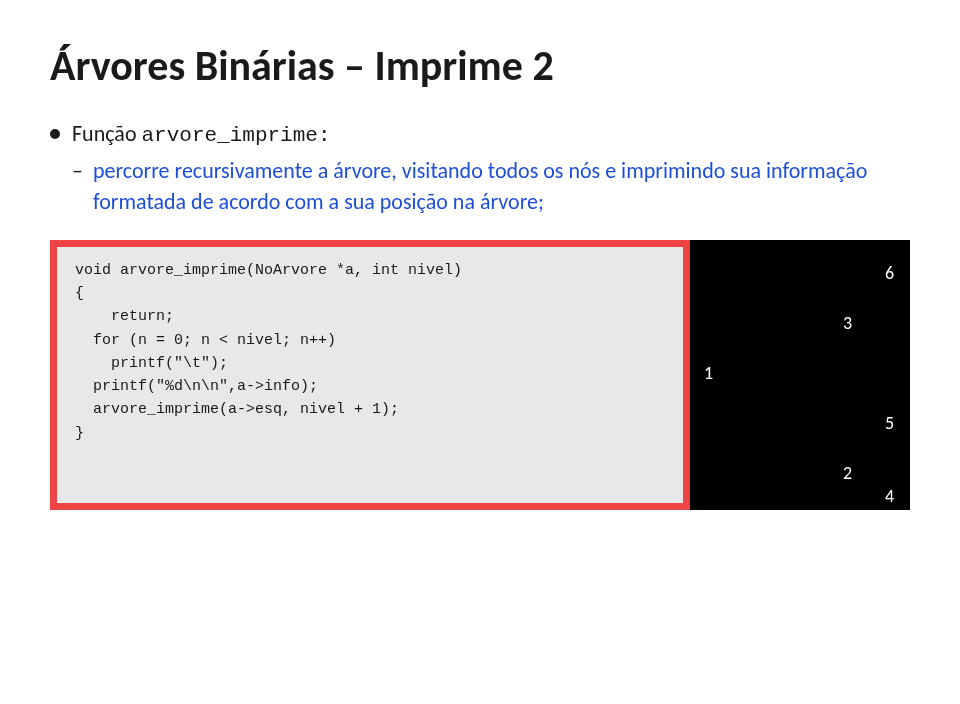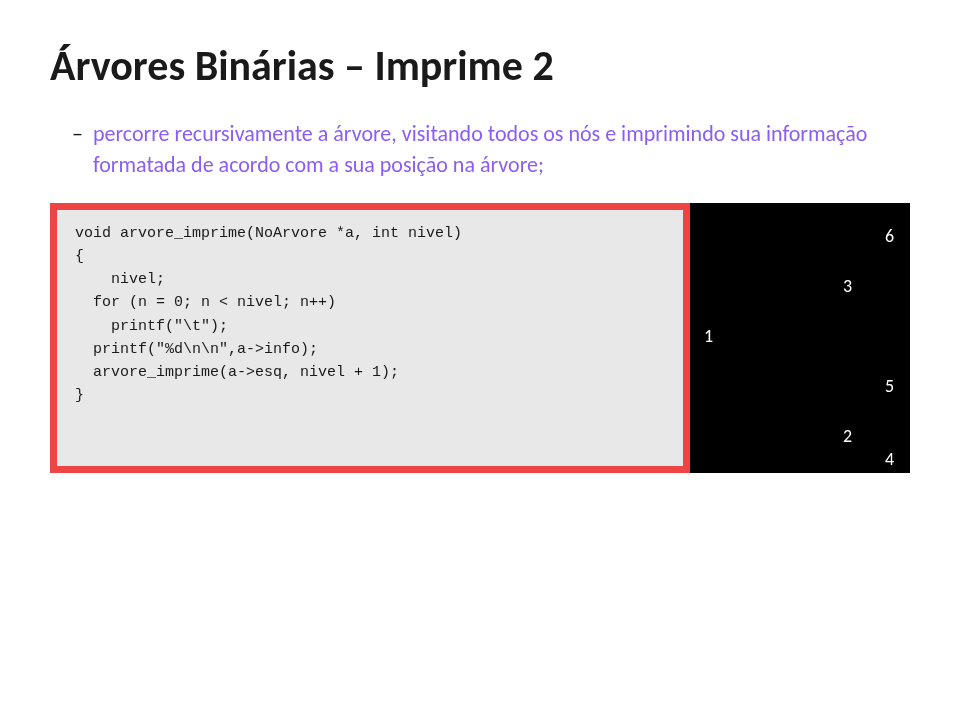--- a/index.html
+++ b/index.html
@@ -80,21 +80,21 @@
     .bullet-dash {
       font-size: 22px;
       color: #1a1a1a;
       margin-top: 0px;
       flex-shrink: 0;
       line-height: 1.4;
     }
 
     .bullet-text-sub {
       font-size: 22px;
-      color: #8b5cf6;
+      color: #1d4ed8;
       line-height: 1.4;
     }
 
     .code-section {
       display: flex;
       gap: 0px;
       margin-top: 8px;
     }
 
     .code-block {
@@ -140,33 +140,40 @@
   </style>
 </head>
 <body>
 
 <div class="slide">
 
   <h1 class="title">Árvores Binárias – Imprime 2</h1>
 
   <div class="content-area">
 
+    <div class="bullet-main">
+      <div class="bullet-dot-main"></div>
+      <div class="bullet-text-main">
+        <span>Função</span>
+        <span class="mono">arvore_imprime:</span>
+      </div>
+    </div>
 
     <div class="sub-bullets">
       <div class="bullet-sub">
         <span class="bullet-dash">–</span>
         <span class="bullet-text-sub">percorre recursivamente a árvore, visitando todos os nós e imprimindo sua informação formatada de acordo com a sua posição na árvore;</span>
       </div>
     </div>
 
     <div class="code-section">
       <div class="code-block">
         <span class="code-line">void arvore_imprime(NoArvore *a, int nivel)</span>
         <span class="code-line">{</span>
-        <span class="code-line">    nivel;</span>
+        <span class="code-line">    return;</span>
         <span class="code-line">  for (n = 0; n &lt; nivel; n++)</span>
         <span class="code-line">    printf("\t");</span>
         <span class="code-line">  printf("%d\n\n",a-&gt;info);</span>
         <span class="code-line">  arvore_imprime(a-&gt;esq, nivel + 1);</span>
         <span class="code-line">}</span>
       </div>
 
       <div class="tree-visual">
         <div class="tree-canvas">
 

